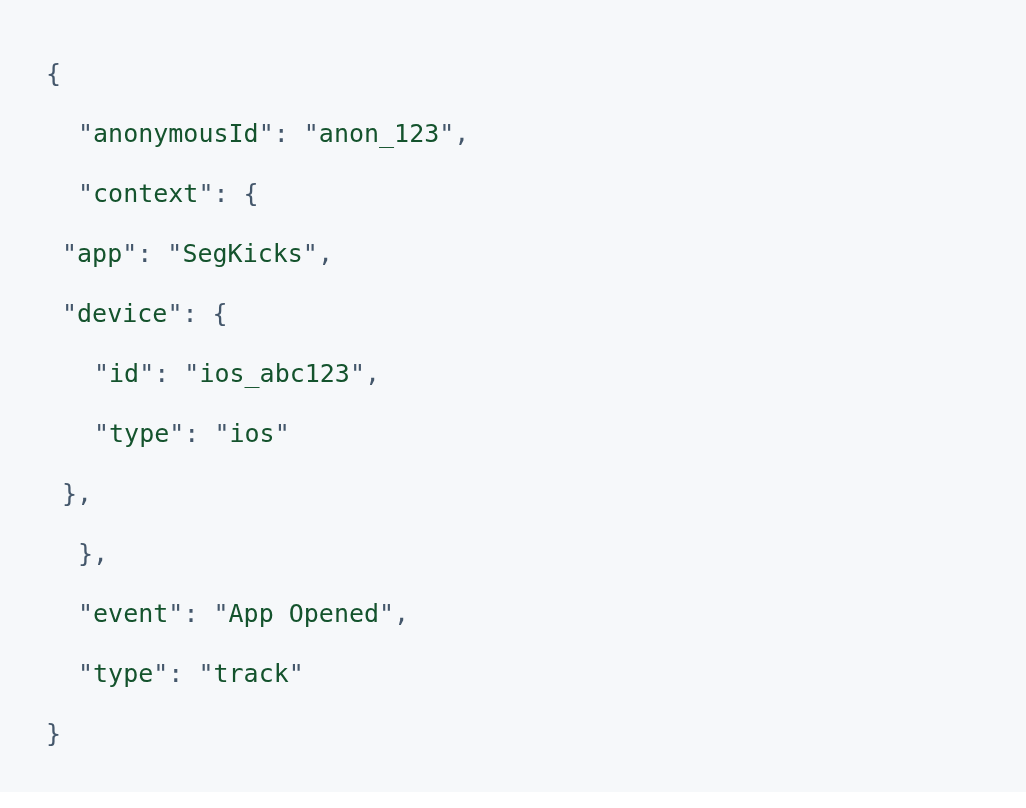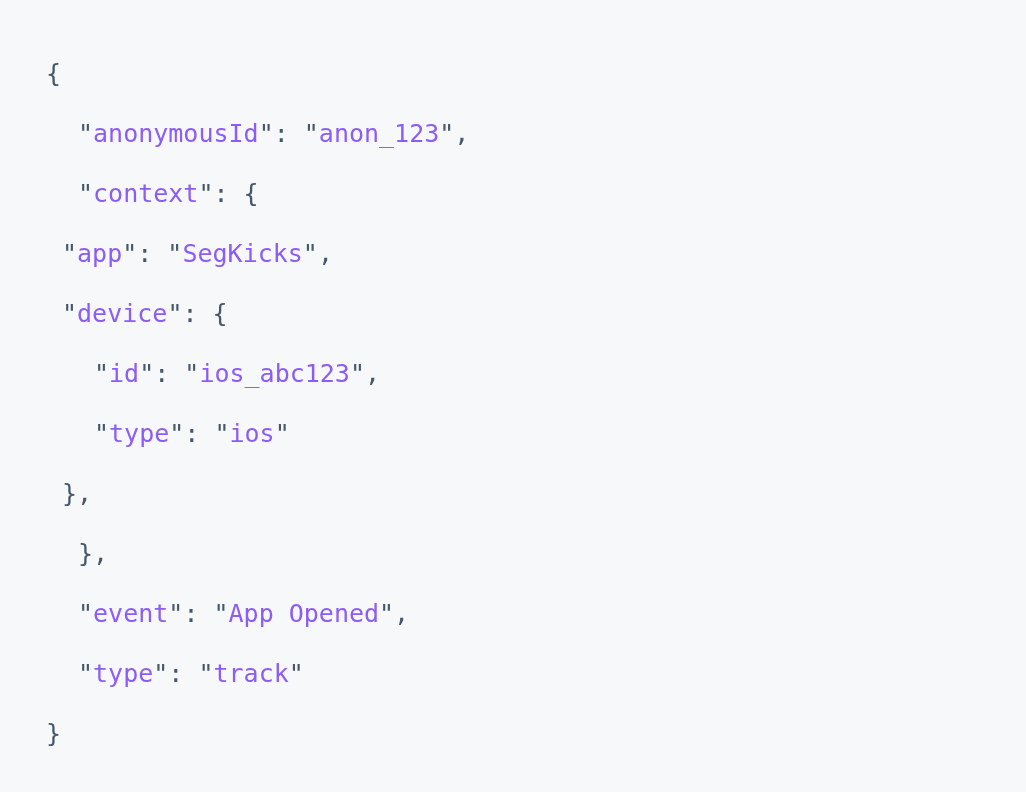--- a/index.html
+++ b/index.html
@@ -37,20 +37,20 @@
   }
 
   .code-line {
     display: block;
     height: 60px;
     white-space: pre;
   }
 
   
   .punct { color: #44576b; }
-  .tok   { color: #8b5cf6; }
+  .tok   { color: #14532d; }
 </style>
 </head>
 <body>
 
 <div id="json-viewer">
   <pre class="code-block"><code><span class="code-line" style="padding-left: 46px;"><span class="punct">{</span></span><span class="code-line" style="padding-left: 78px;"><span class="punct">"</span><span class="tok">anonymousId</span><span class="punct">": "</span><span class="tok">anon_123</span><span class="punct">",</span></span><span class="code-line" style="padding-left: 78px;"><span class="punct">"</span><span class="tok">context</span><span class="punct">": {</span></span><span class="code-line" style="padding-left: 62px;"><span class="punct">"</span><span class="tok">app</span><span class="punct">": "</span><span class="tok">SegKicks</span><span class="punct">",</span></span><span class="code-line" style="padding-left: 62px;"><span class="punct">"</span><span class="tok">device</span><span class="punct">": {</span></span><span class="code-line" style="padding-left: 94px;"><span class="punct">"</span><span class="tok">id</span><span class="punct">": "</span><span class="tok">ios_abc123</span><span class="punct">",</span></span><span class="code-line" style="padding-left: 94px;"><span class="punct">"</span><span class="tok">type</span><span class="punct">": "</span><span class="tok">ios</span><span class="punct">"</span></span><span class="code-line" style="padding-left: 62px;"><span class="punct">},</span></span><span class="code-line" style="padding-left: 78px;"><span class="punct">},</span></span><span class="code-line" style="padding-left: 78px;"><span class="punct">"</span><span class="tok">event</span><span class="punct">": "</span><span class="tok">App Opened</span><span class="punct">",</span></span><span class="code-line" style="padding-left: 78px;"><span class="punct">"</span><span class="tok">type</span><span class="punct">": "</span><span class="tok">track</span><span class="punct">"</span></span><span class="code-line" style="padding-left: 46px;"><span class="punct">}</span></span></code></pre>
 </div>
 
 </body></html>

